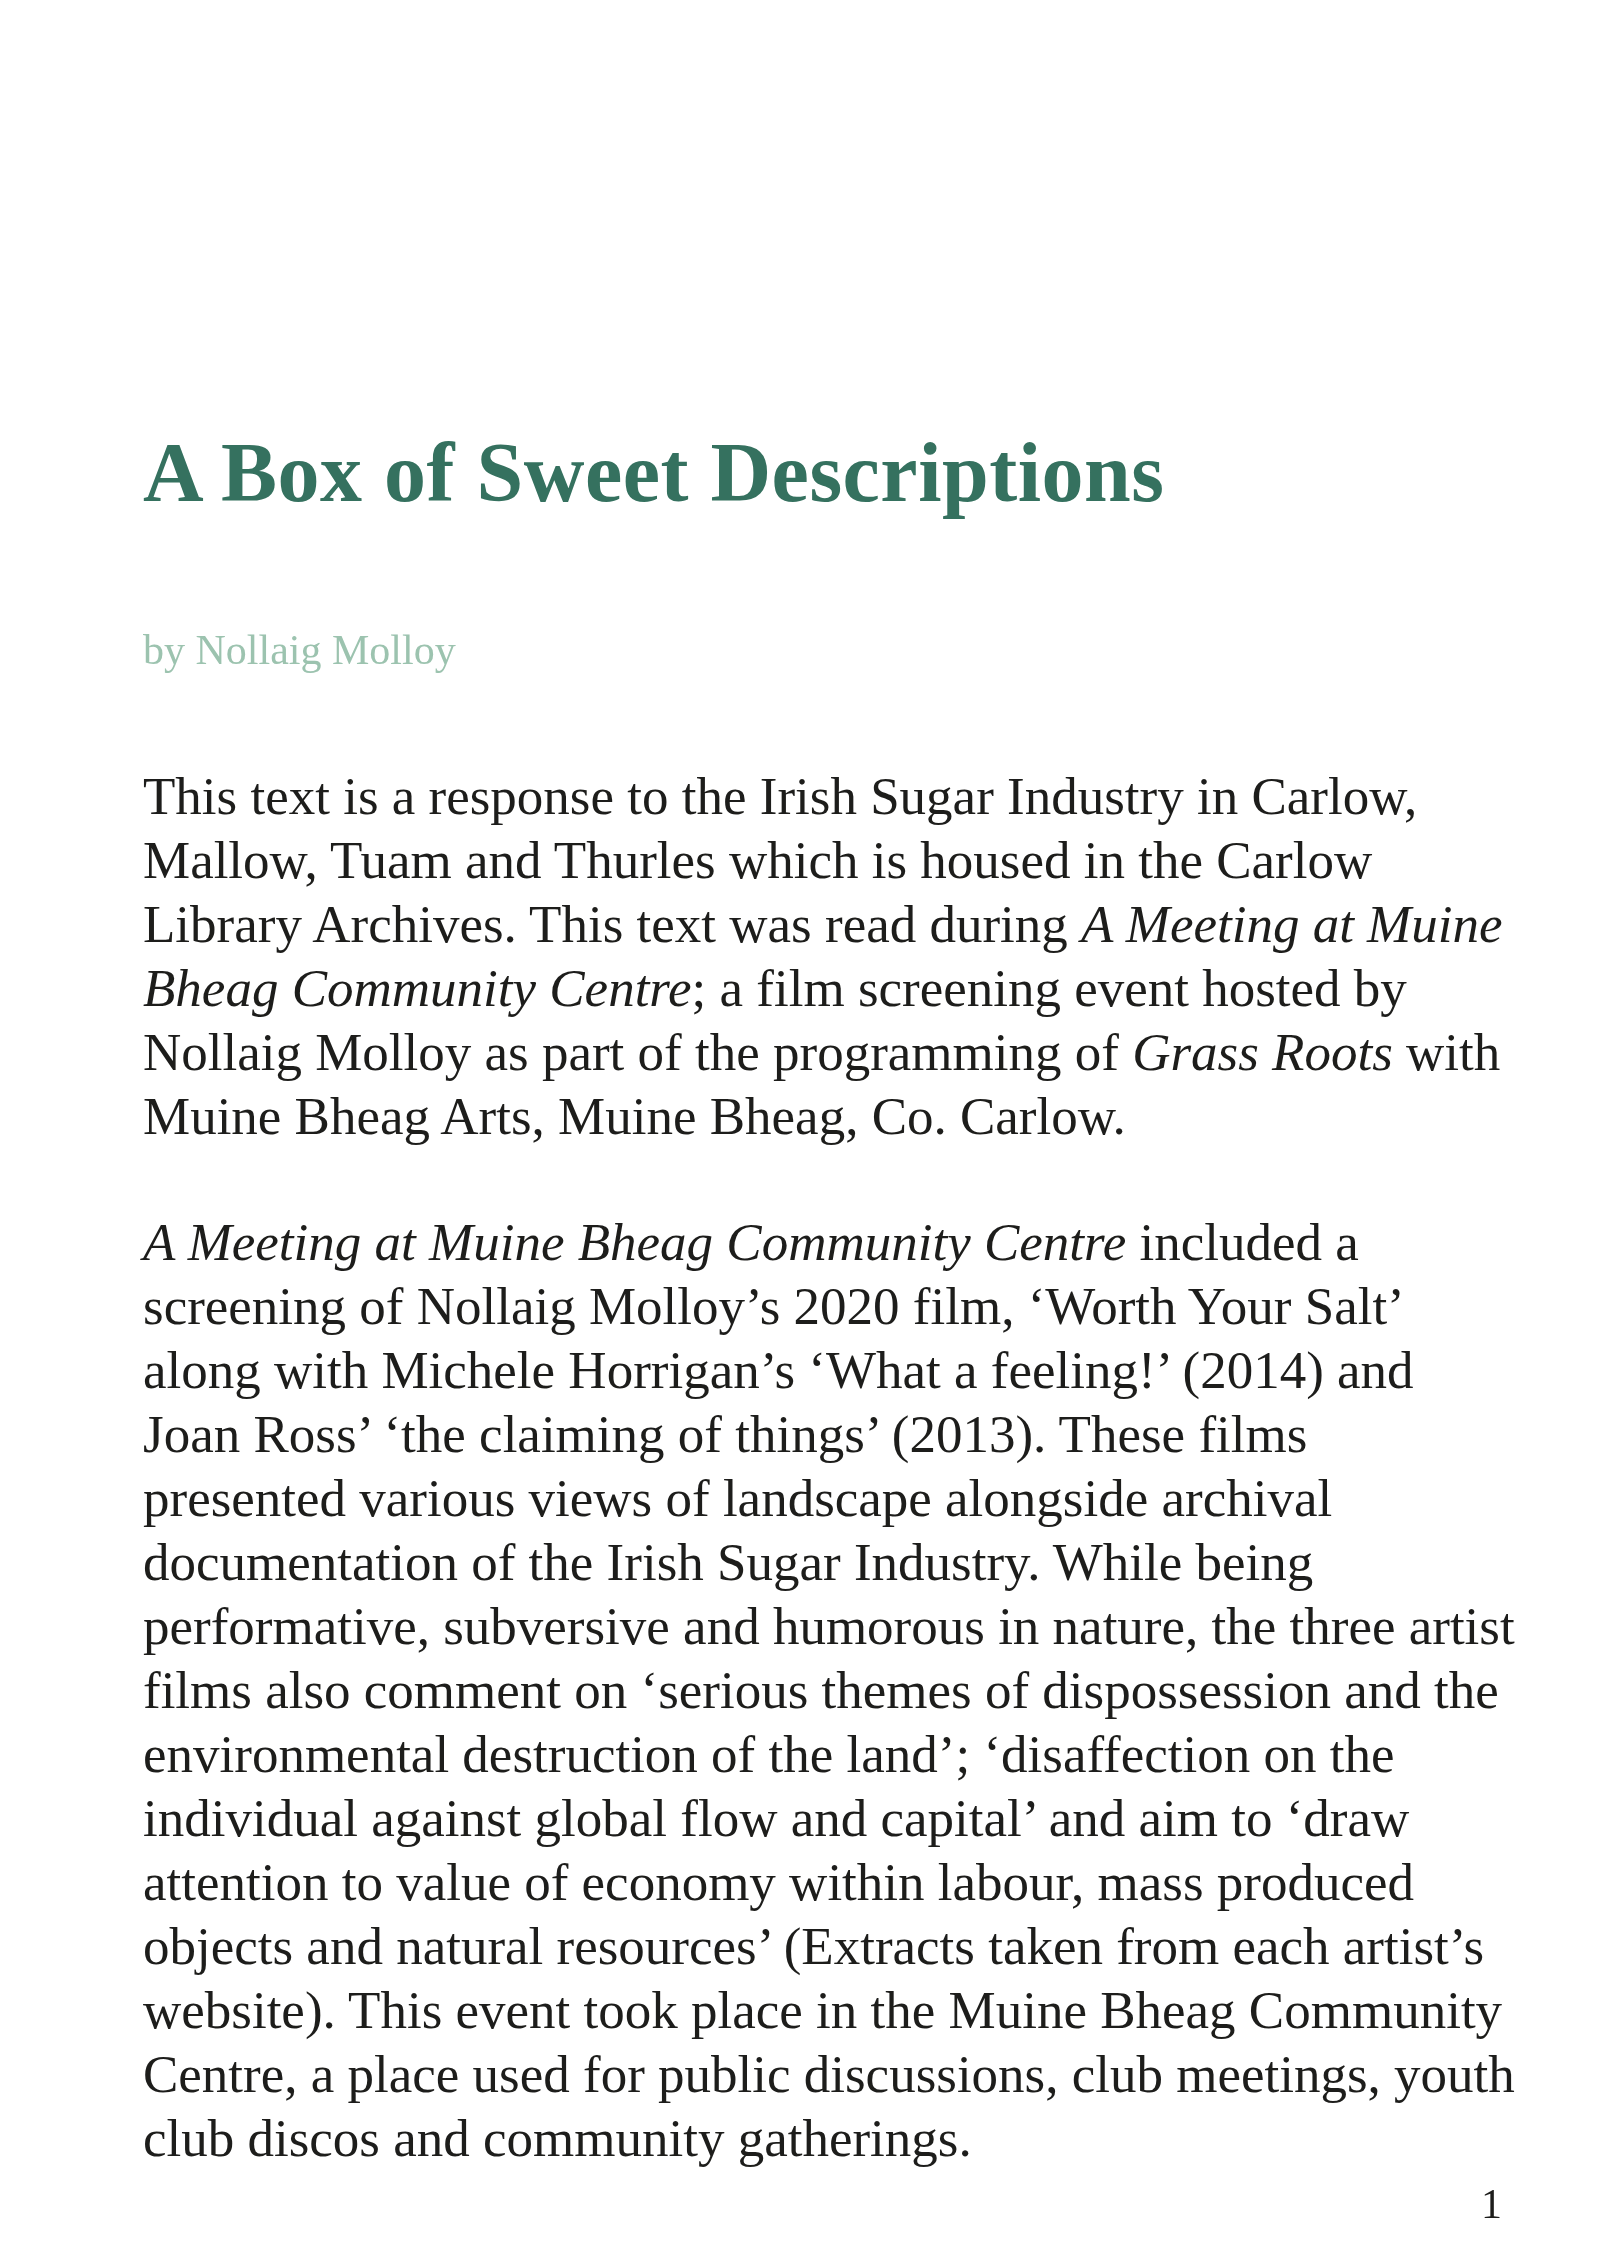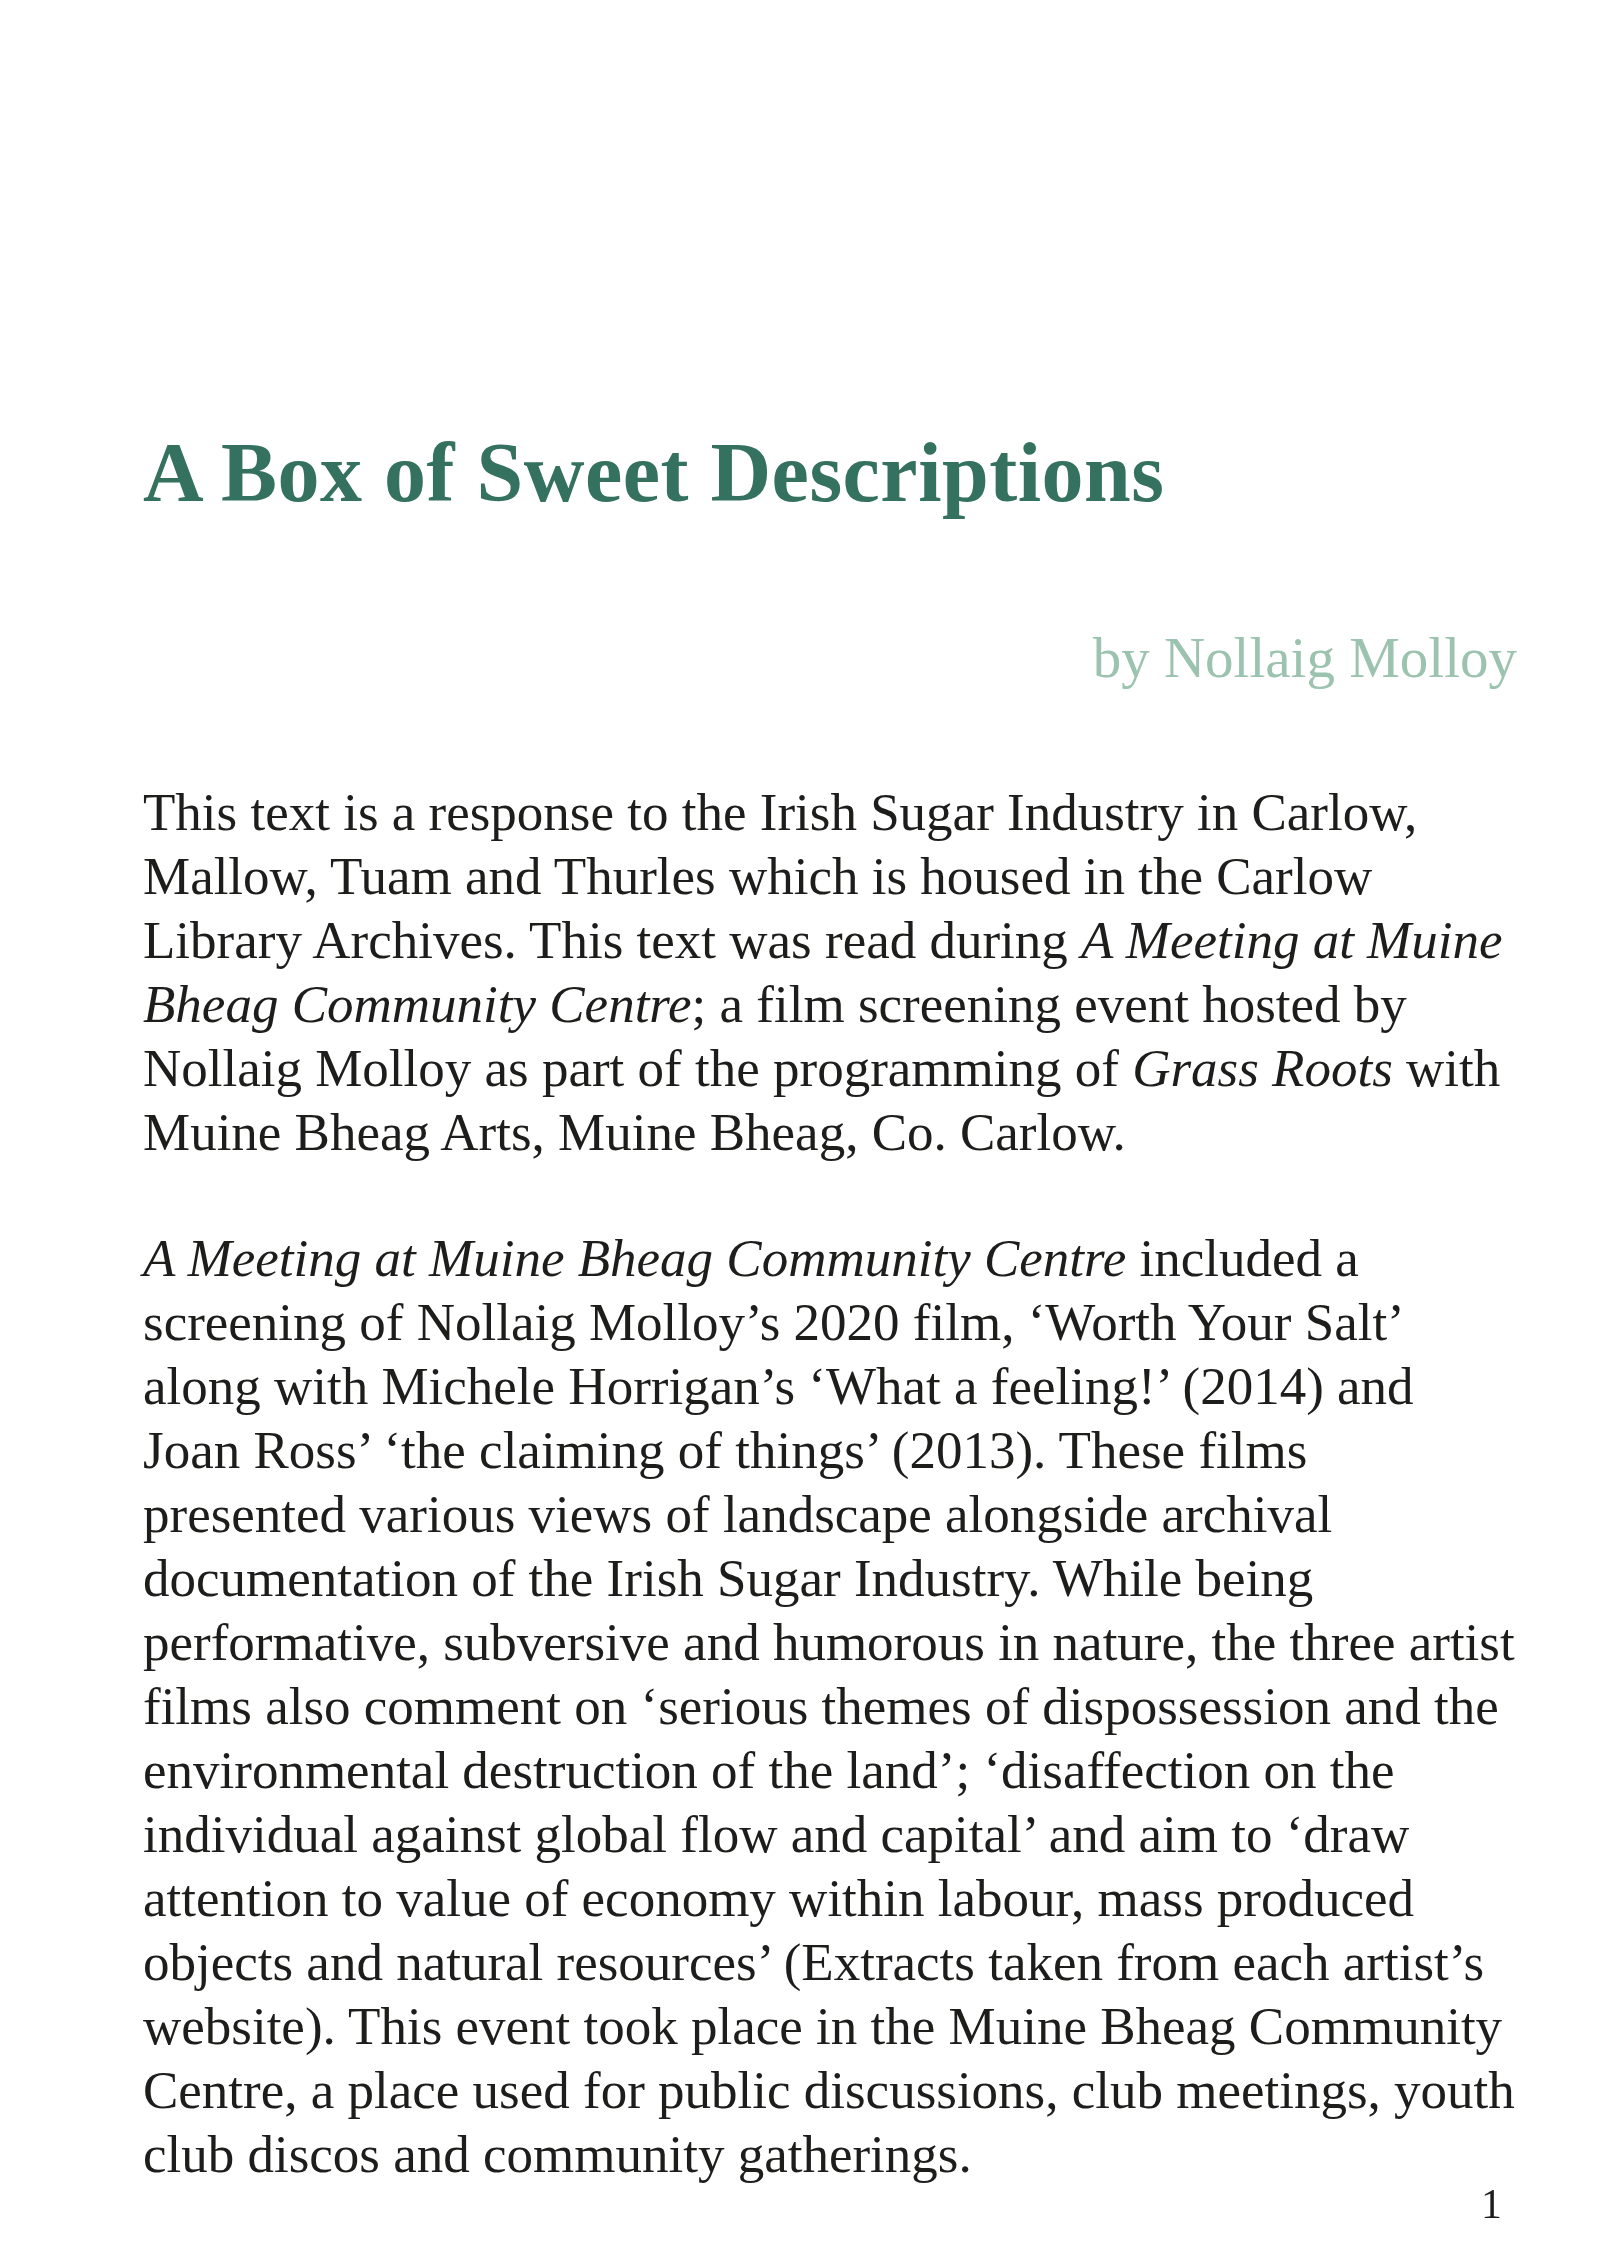--- a/index.html
+++ b/index.html
@@ -21,25 +21,24 @@
   .title {
     margin: 0;
     font-size: 84px;
     line-height: 1.08;
     font-weight: 700;
     letter-spacing: 0.5px;
     color: var(--title-color, #35715f);
   }
   .byline {
     margin: 108px 0 0 0;
-    font-size: 57px;
+    font-size: 42px;
     line-height: 1.1;
     font-weight: 400;
     color: var(--byline-color, #9cc3af);
-    text-align: right;
   }
   .body-text {
     margin-top: 91px;
   }
   .body-text p {
     margin: 0 0 62px 0;
     font-size: 53px;
     line-height: 64px;
     color: var(--body-color, #1d1d1b);
     text-align: left;

